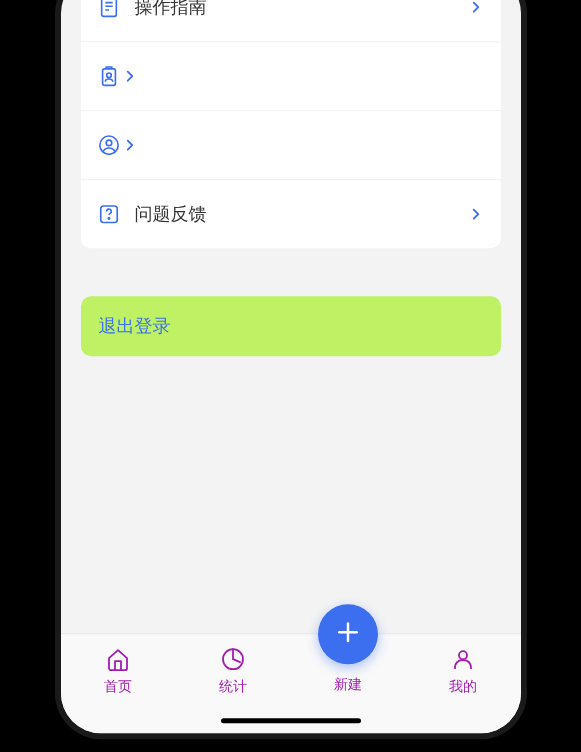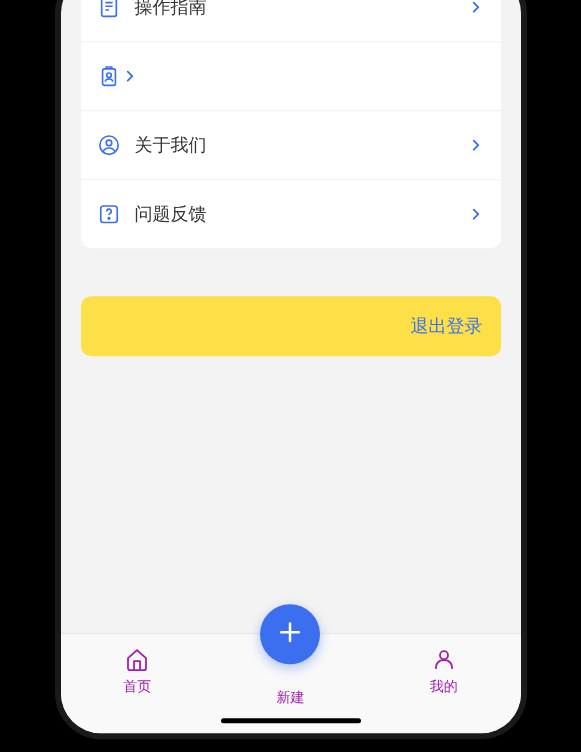--- a/index.html
+++ b/index.html
@@ -63,24 +63,24 @@
       font-size: 18px;
       color: #333;
     }
     .chevron {
       color: #3b6ff0;
       display: flex;
       align-items: center;
     }
     .logout-btn {
       margin-top: 48px;
-      background: #fde047;
+      background: #bef264;
       border-radius: 10px;
       padding: 18px;
-      text-align: right;
+      text-align: left;
       font-size: 18px;
       color: #3b6ff0;
       cursor: pointer;
     }
     .tabbar {
       position: absolute;
       bottom: 0;
       left: 0;
       right: 0;
       height: 100px;
@@ -125,21 +125,21 @@
       height: 60px;
       border-radius: 50%;
       background: #3b6ff0;
       display: flex;
       align-items: center;
       justify-content: center;
       color: #fff;
       box-shadow: 0 4px 12px rgba(59, 111, 240, 0.4);
     }
     .tab-center .tab-label {
-      margin-top: 43px;
+      margin-top: 30px;
     }
     .home-indicator {
       position: absolute;
       bottom: 10px;
       left: 50%;
       transform: translateX(-50%);
       width: 140px;
       height: 5px;
       background: #000;
       border-radius: 3px;
@@ -186,21 +186,20 @@
       </div>
 
       <div class="list-item">
         <span class="list-icon">
           <svg width="22" height="22" viewBox="0 0 24 24" fill="none" stroke="currentColor" stroke-width="1.8">
             <circle cx="12" cy="12" r="10"></circle>
             <circle cx="12" cy="9.5" r="3"></circle>
             <path d="M5.5 19c1.5-3 4-4 6.5-4s5 1 6.5 4"></path>
           </svg>
         </span>
-        <span class="list-label">关于我们</span>
         <span class="chevron">
           <svg width="18" height="18" viewBox="0 0 24 24" fill="none" stroke="currentColor" stroke-width="2.5" stroke-linecap="round" stroke-linejoin="round">
               <polyline points="9 18 15 12 9 6"></polyline>
             </svg>
         </span>
       </div>
 
       <div class="list-item">
         <span class="list-icon">
           <svg width="22" height="22" viewBox="0 0 24 24" fill="none" stroke="currentColor" stroke-width="1.8">
@@ -228,20 +227,29 @@
     <div class="tab-item">
       <span class="tab-icon">
         <svg width="24" height="24" viewBox="0 0 24 24" fill="none" stroke="currentColor" stroke-width="1.8" stroke-linecap="round" stroke-linejoin="round">
           <path d="M3 11l9-8 9 8v10a2 2 0 0 1-2 2H5a2 2 0 0 1-2-2z"></path>
           <polyline points="9 22 9 14 15 14 15 22"></polyline>
         </svg>
       </span>
       <span class="tab-label">首页</span>
     </div>
 
+    <div class="tab-item">
+      <span class="tab-icon">
+        <svg width="24" height="24" viewBox="0 0 24 24" fill="none" stroke="currentColor" stroke-width="1.8">
+          <circle cx="12" cy="12" r="10"></circle>
+          <path d="M12 2v10l7 3" stroke-linecap="round"></path>
+        </svg>
+      </span>
+      <span class="tab-label">统计</span>
+    </div>
 
     <div class="tab-item tab-center">
       <div class="fab">
         <span>
           <svg width="30" height="30" viewBox="0 0 24 24" fill="none" stroke="currentColor" stroke-width="2" stroke-linecap="round">
               <line x1="12" y1="5" x2="12" y2="19"></line>
               <line x1="5" y1="12" x2="19" y2="12"></line>
             </svg>
         </span>
       </div>

